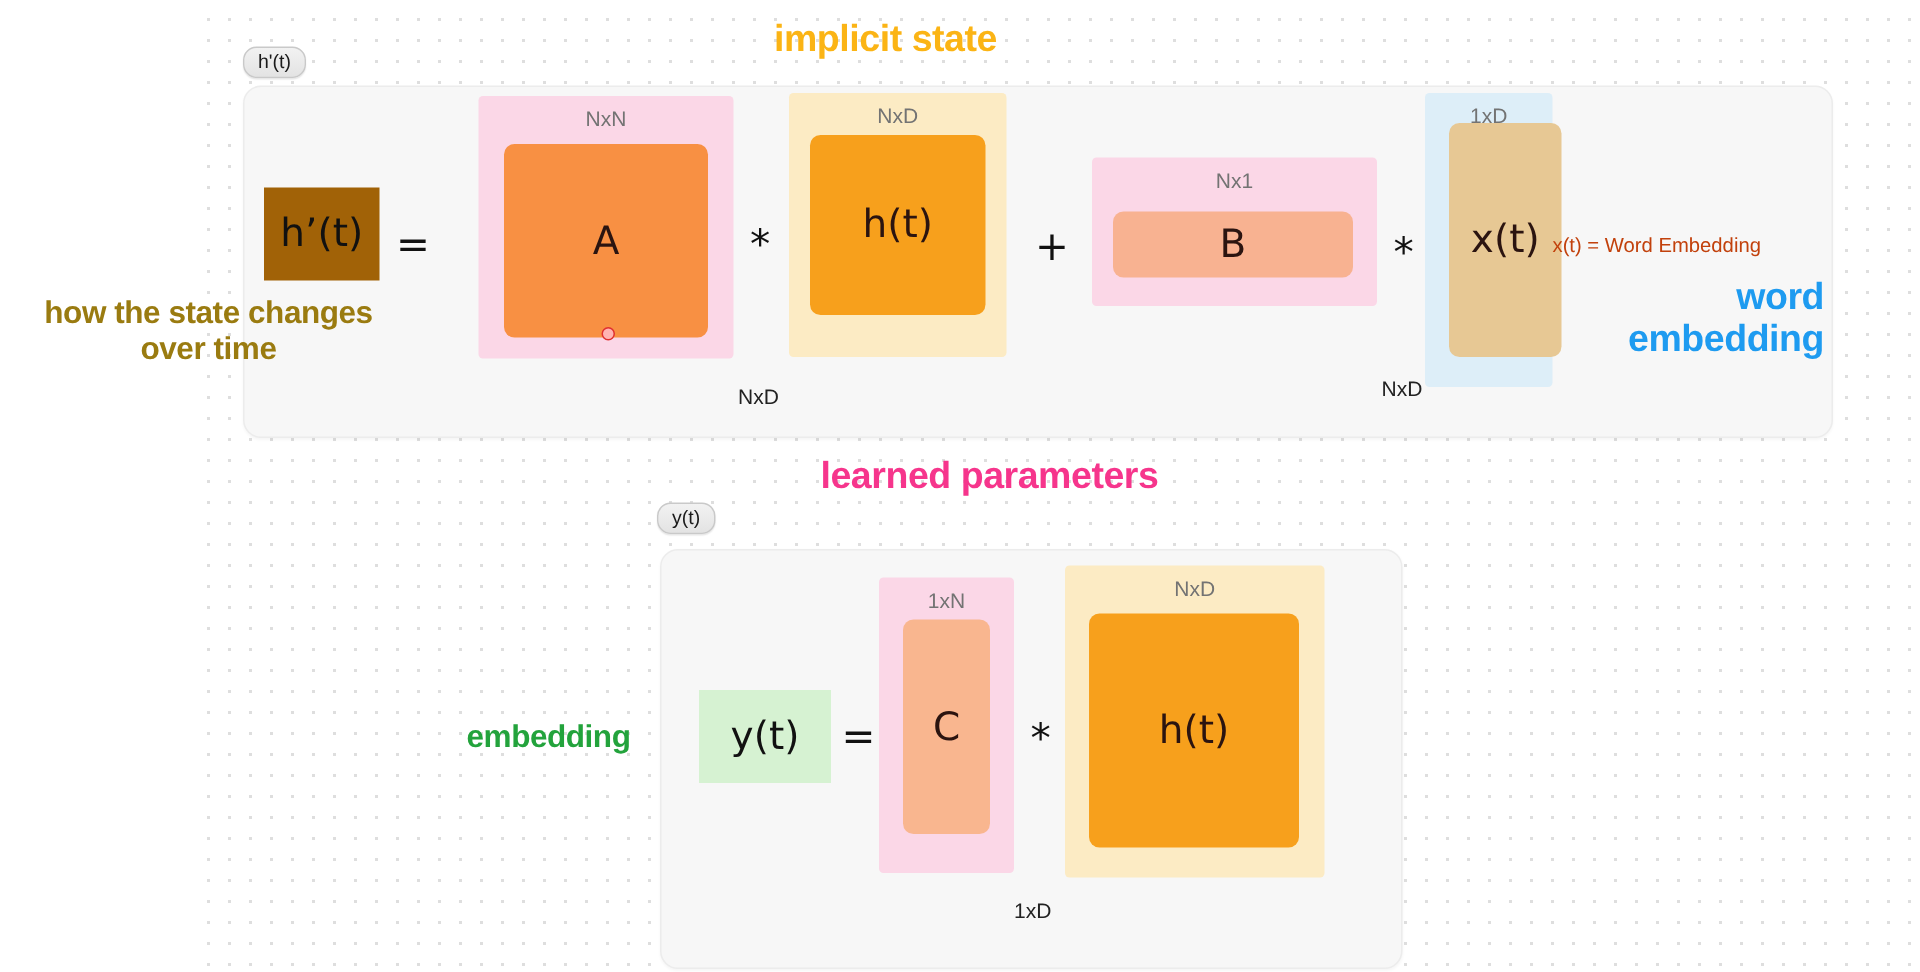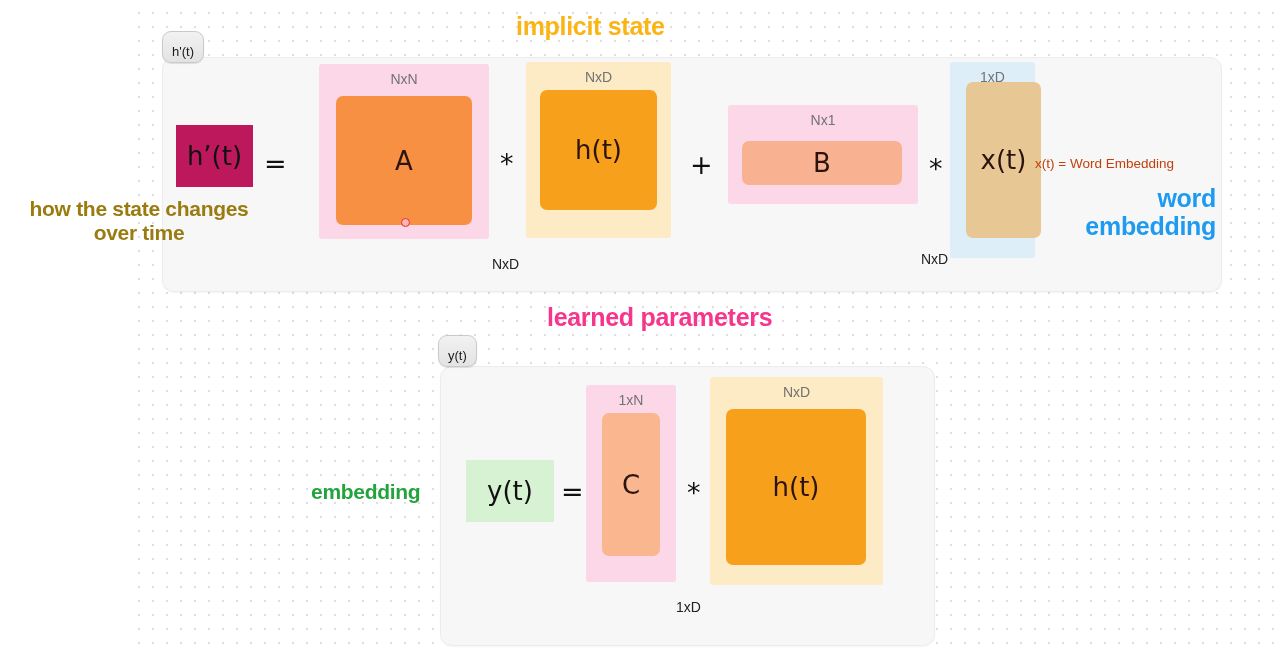--- a/index.html
+++ b/index.html
@@ -29,21 +29,21 @@
   }
   #card-top{left:162px;top:57px;width:1058px;height:233px;}
   #card-bottom{left:440px;top:366px;width:493px;height:278px;}
 
   
   .tag{
     position:absolute;
     background:linear-gradient(#f2f2f2,#e3e3e3);
     border:1px solid #c9c9c9;
     border-radius:9px;
-    padding:13px 9px 4px;
+    padding:2px 9px 4px;
     font-size:13px;
     color:#1a1a1a;
     line-height:1;
     box-shadow:0 1px 1px rgba(0,0,0,.10);
     white-space:nowrap;
   }
   #tag-htp{left:162px;top:31px;}
   #tag-yt{left:438px;top:335px;}
 
   
@@ -92,21 +92,21 @@
     line-height:1;
   }
   .freelabel{
     position:absolute;font-size:14px;color:#222;line-height:1;white-space:nowrap;
   }
   .smalltext{
     position:absolute;font-size:13.5px;color:#c2410c;line-height:1;white-space:nowrap;
   }
 
   
-  #h-prime-box{left:176px;top:125px;width:77px;height:62px;background:#be185d;}
+  #h-prime-box{left:176px;top:125px;width:77px;height:62px;background:#a16207;}
   #eq1{left:264px;top:150px;}
   #wrap-A{left:319px;top:64px;width:170px;height:175px;background:#FBD7E7;}
   #blk-A{left:336px;top:96px;width:136px;height:129px;background:#F89043;}
   #red-dot{position:absolute;left:401px;top:218px;width:7px;height:7px;border-radius:50%;background:#ffb3b3;border:1.4px solid #e03030;}
   #mul1{left:500px;top:150px;}
   #wrap-h1{left:526px;top:62px;width:145px;height:176px;background:#FCEBC4;}
   #blk-h1{left:540px;top:90px;width:117px;height:120px;background:#F7A01C;}
   #lab-nxd-1{left:492px;top:257px;}
   #plus1{left:690px;top:151px;}
   #wrap-B{left:728px;top:105px;width:190px;height:99px;background:#FBD7E7;}

